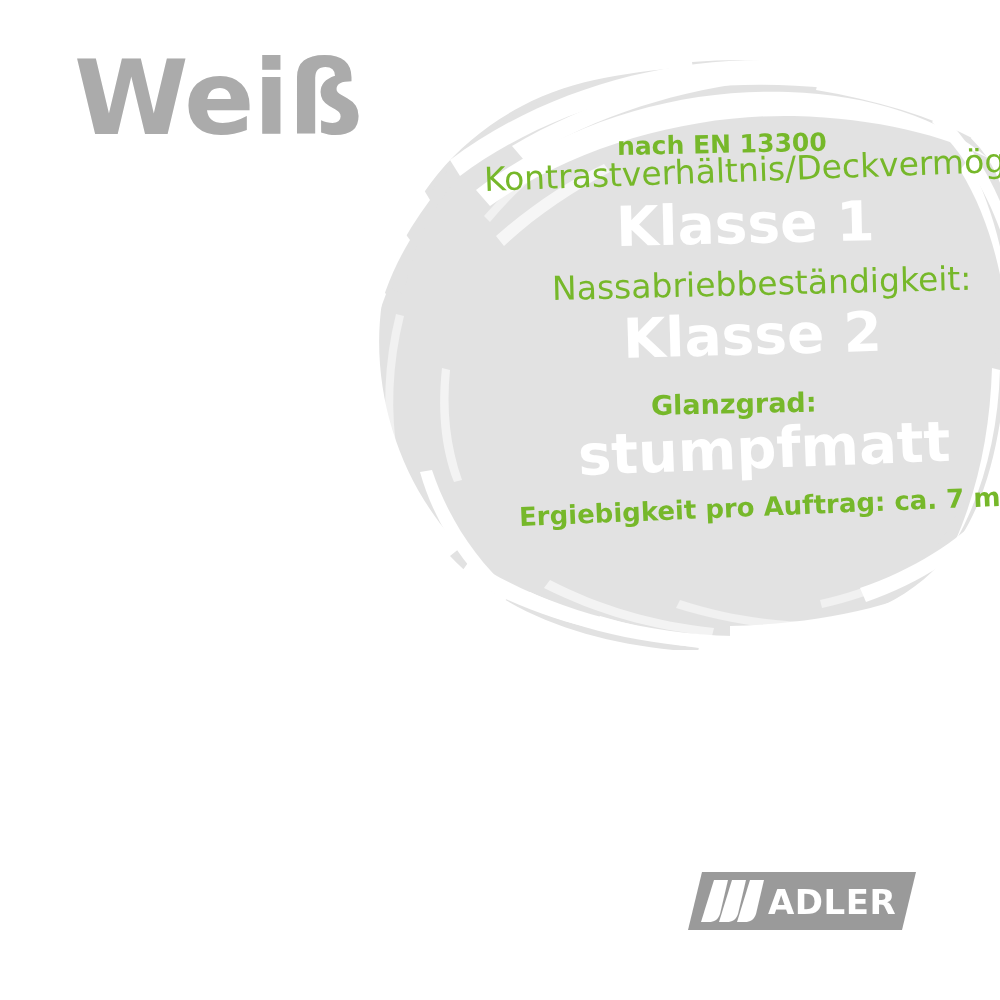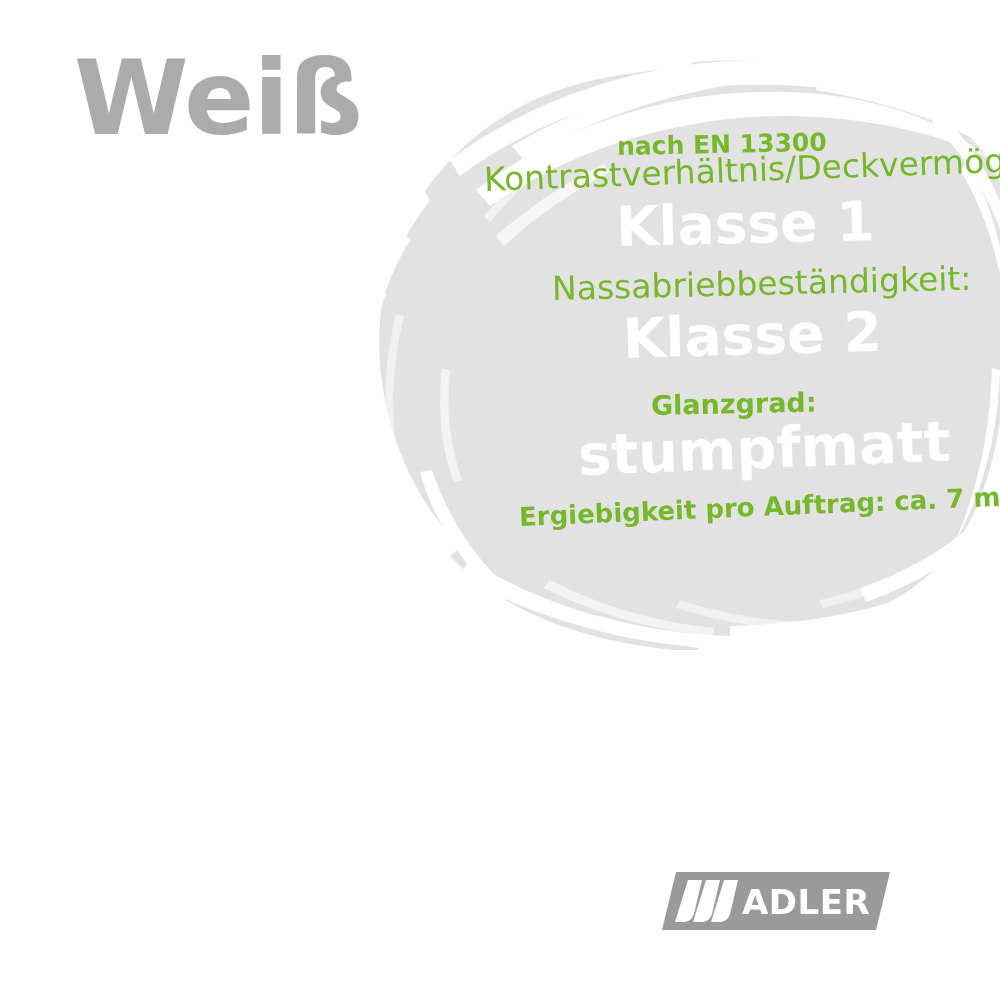--- a/index.html
+++ b/index.html
@@ -150,21 +150,21 @@
     top: 504px;
     font-size: 26px;
     font-weight: 700;
     transform: rotate(-2.4deg);
     transform-origin: left center;
   }
 
   
   #adler-logo {
     position: absolute;
-    left: 662px;
+    left: 688px;
     top: 872px;
     width: 228px;
     height: 58px;
   }
   #adler-logo svg { display: block; width: 100%; height: 100%; }
 </style>
 </head>
 <body>
 
 <div id="page">

